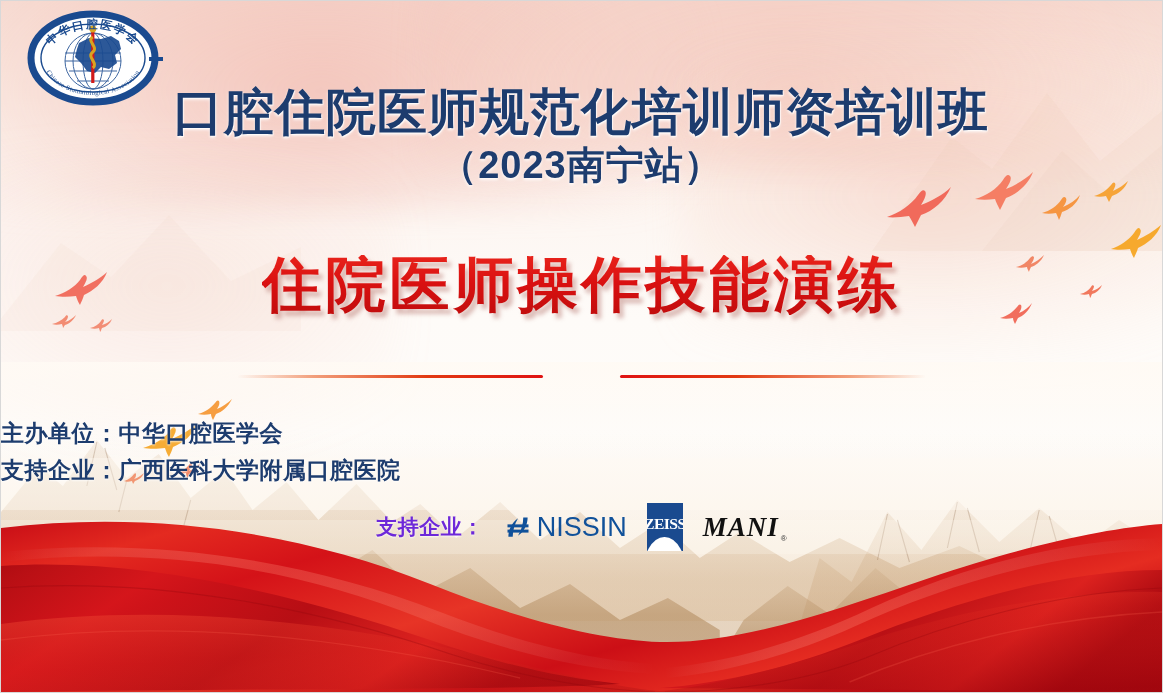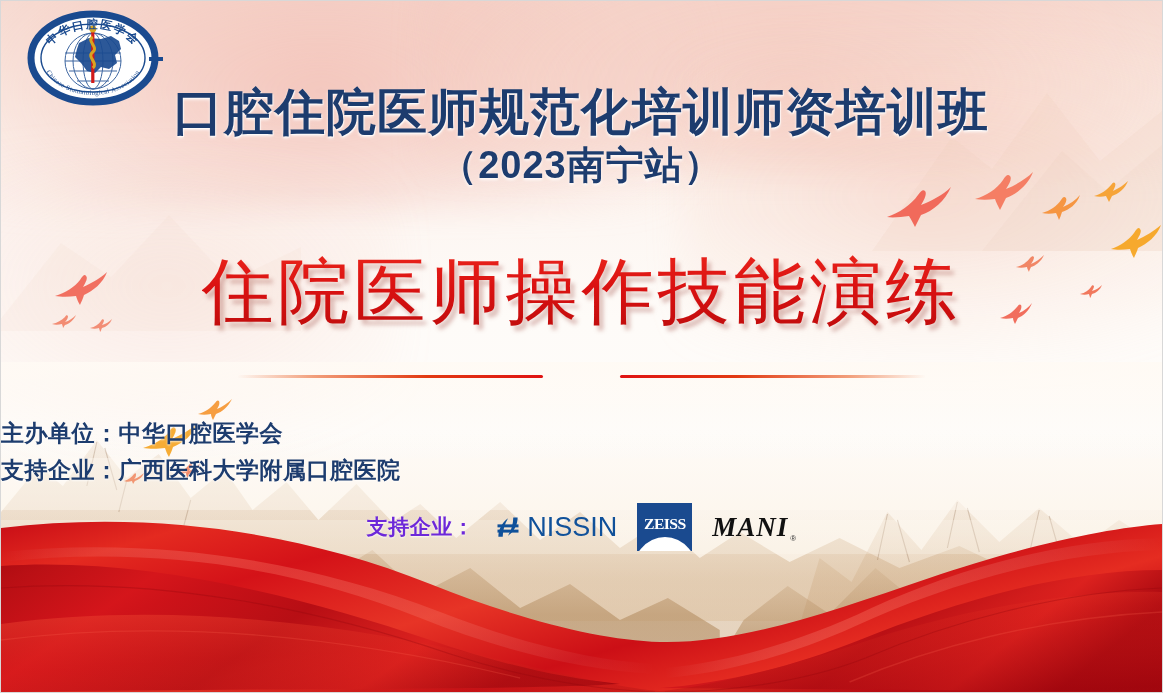--- a/index.html
+++ b/index.html
@@ -106,23 +106,23 @@
     text-shadow:0 2px 3px rgba(255,255,255,.85);
     white-space:nowrap;
   }
 
   .headline{
     position:absolute; left:0; right:0; top:254px; text-align:center;
     white-space:nowrap;
   }
   .headline-text{
     display:inline-block;
-    font-size:72px;
+    font-size:60px;
     line-height:1;
-    font-weight:normal;
+    font-weight:bold;
     letter-spacing:4px;
     color:#d61313;
     background:linear-gradient(180deg,#e8231b 0%,#da1111 45%,#c20d0d 100%);
     -webkit-background-clip:text;
     background-clip:text;
     -webkit-text-fill-color:transparent;
     filter:drop-shadow(4px 5px 2px rgba(140,40,30,.30));
   }
 
   
@@ -166,21 +166,21 @@
     text-shadow:0 1px 2px rgba(255,255,255,.8);
   }
   .logo-nissin{ display:flex; align-items:center; gap:5px; }
   .nissin-mark{ width:28px; height:28px; }
   .nissin-word{
     font-size:27px; font-weight:normal; color:#10519a;
     font-family:"Liberation Sans","DejaVu Sans",sans-serif;
     letter-spacing:0px;
   }
   .logo-zeiss{
-    width:55px; height:48px; position:relative; overflow:hidden;
+    width:36px; height:48px; position:relative; overflow:hidden;
     background:#1a4a8f;
     display:flex; align-items:flex-start; justify-content:center;
   }
   .zeiss-word{
     color:#ffffff; font-size:15px; font-weight:bold; letter-spacing:-.6px;
     margin-top:13px;
     font-family:"Liberation Serif","DejaVu Serif",serif;
     transform:scaleX(1.05);
   }
   .zeiss-arc{

